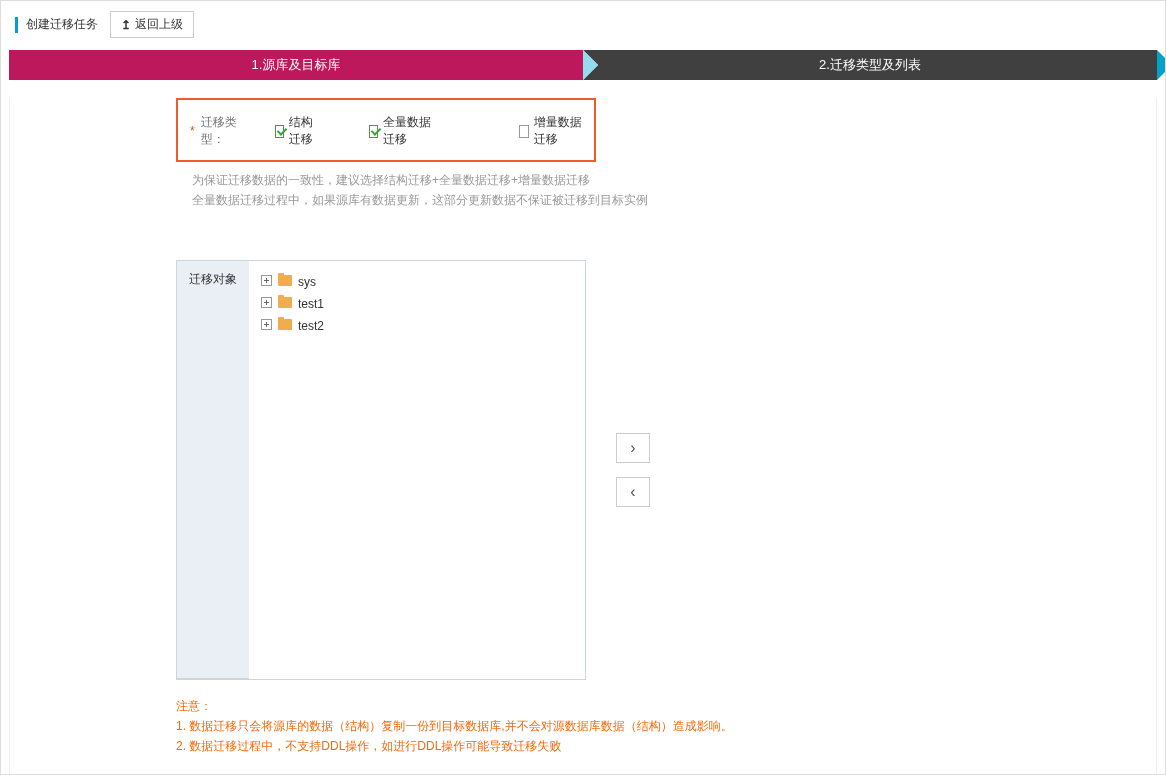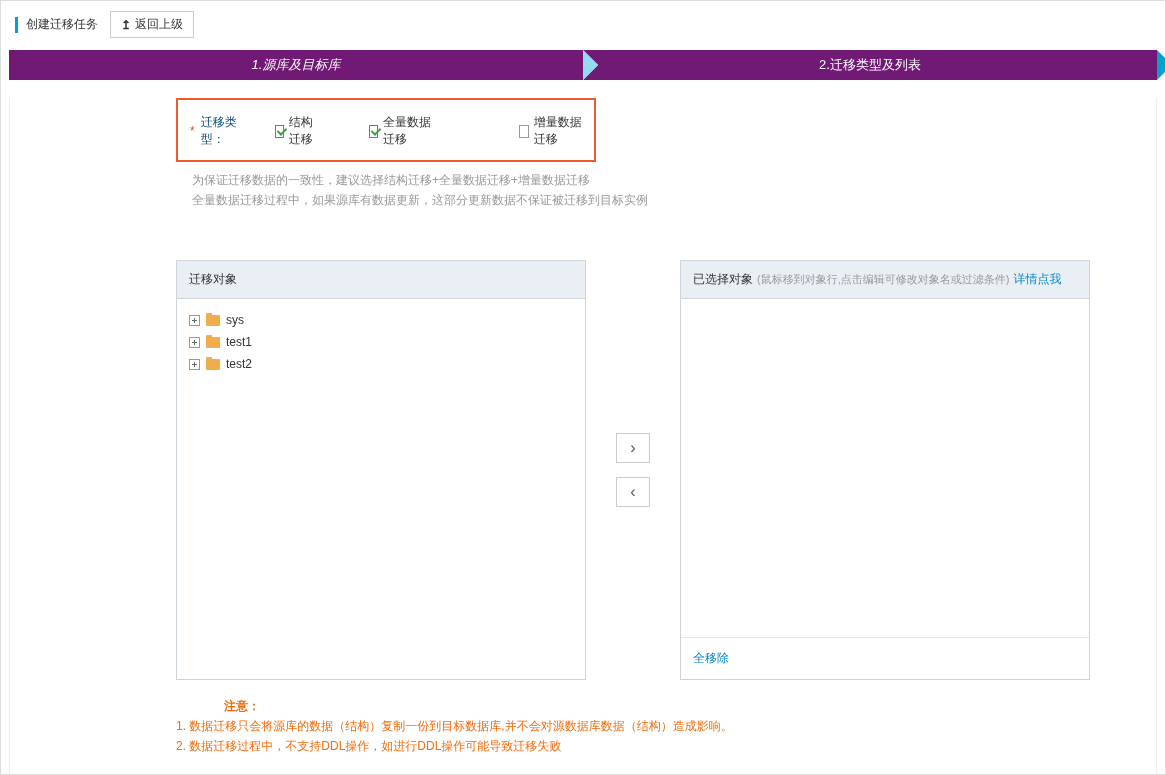--- a/index.html
+++ b/index.html
@@ -53,22 +53,22 @@
     margin: 4px 8px 0 8px;
   }
   .step {
     flex: 1;
     position: relative;
     line-height: 30px;
     text-align: center;
     color: #fff;
     font-size: 13px;
   }
-  .step1 { background: #701a75; font-style: italic; }
-  .step2 { background: #701a75; }
+  .step1 { background: #be185d; }
+  .step2 { background: #404040; }
   .step3 { background: #bfbfbf; }
   .step::after {
     content: '';
     position: absolute;
     right: -15px;
     top: 0;
     border-top: 15px solid transparent;
     border-bottom: 15px solid transparent;
     border-left: 15px solid;
     z-index: 2;
@@ -99,21 +99,21 @@
   
   .highlight-box {
     border: 2px solid #ef5b2c;
     margin: 18px 0 8px 166px;
     width: 420px;
     padding: 14px 12px 12px 12px;
     display: flex;
     align-items: center;
   }
   .req-star { color: #e64a19; margin-right: 6px; }
-  .label-gray { color: #0c4a6e; margin-right: 10px; }
+  .label-gray { color: #737373; margin-right: 10px; }
   .checkbox-wrap {
     display: inline-flex;
     align-items: center;
     margin-right: 26px;
     cursor: pointer;
     padding-left: 22px;
   }
   .checkbox {
     width: 13px;
     height: 13px;
@@ -148,21 +148,21 @@
   .dual-panel {
     display: flex;
     margin: 50px 0 0 166px;
     align-items: flex-start;
   }
   .panel {
     border: 1px solid #ccd5db;
     width: 410px;
     height: 420px;
     display: flex;
-    flex-direction: column;
+    flex-direction: row;
     background: #fff;
   }
   .panel-header {
     background: #e9eff4;
     padding: 10px 12px;
     font-size: 12px;
     border-bottom: 1px solid #ccd5db;
     display: flex;
     align-items: baseline;
   }
@@ -175,21 +175,20 @@
     padding: 10px 12px;
   }
   .panel-footer {
     border-top: 1px solid #e6e6e6;
     padding: 12px;
   }
   .panel-footer-link { color: #0088cc; cursor: pointer; }
 
   .tree-item {
     display: flex;
-    align-items: center;
     padding: 4px 0;
     cursor: pointer;
   }
   .expand-box {
     width: 11px;
     height: 11px;
     border: 1px solid #999;
     position: relative;
     margin-right: 6px;
     background: #fff;
@@ -246,21 +245,21 @@
     display: flex;
     align-items: center;
     justify-content: center;
   }
 
   .notice {
     margin: 16px 0 0 166px;
     color: #f26c0d;
     line-height: 20px;
   }
-  .notice-title { font-weight: bold; margin-left: 48px; }
+  .notice-title { font-weight: normal; }
 </style>
 </head>
 <body>
 
 <div class="header">
   <div class="bar"></div>
   <span class="title">创建迁移任务</span>
   <button class="back-btn">
     <span class="arrow-up">↥</span>
     <span>返回上级</span>
@@ -323,31 +322,20 @@
 
     <div class="transfer-buttons">
       <button class="transfer-btn">
         <span>›</span>
       </button>
       <button class="transfer-btn">
         <span>‹</span>
       </button>
     </div>
 
-    <div class="panel">
-      <div class="panel-header">
-        <span class="panel-header-title">已选择对象</span>
-        <span class="panel-header-hint">(鼠标移到对象行,点击编辑可修改对象名或过滤条件)</span>
-        <span class="panel-header-link">详情点我</span>
-      </div>
-      <div class="panel-body"></div>
-      <div class="panel-footer">
-        <span class="panel-footer-link">全移除</span>
-      </div>
-    </div>
 
   </div>
 
   <div class="notice">
     <div class="notice-title">注意：</div>
     <div>1. 数据迁移只会将源库的数据（结构）复制一份到目标数据库,并不会对源数据库数据（结构）造成影响。</div>
     <div>2. 数据迁移过程中，不支持DDL操作，如进行DDL操作可能导致迁移失败</div>
   </div>
 
 </div>

